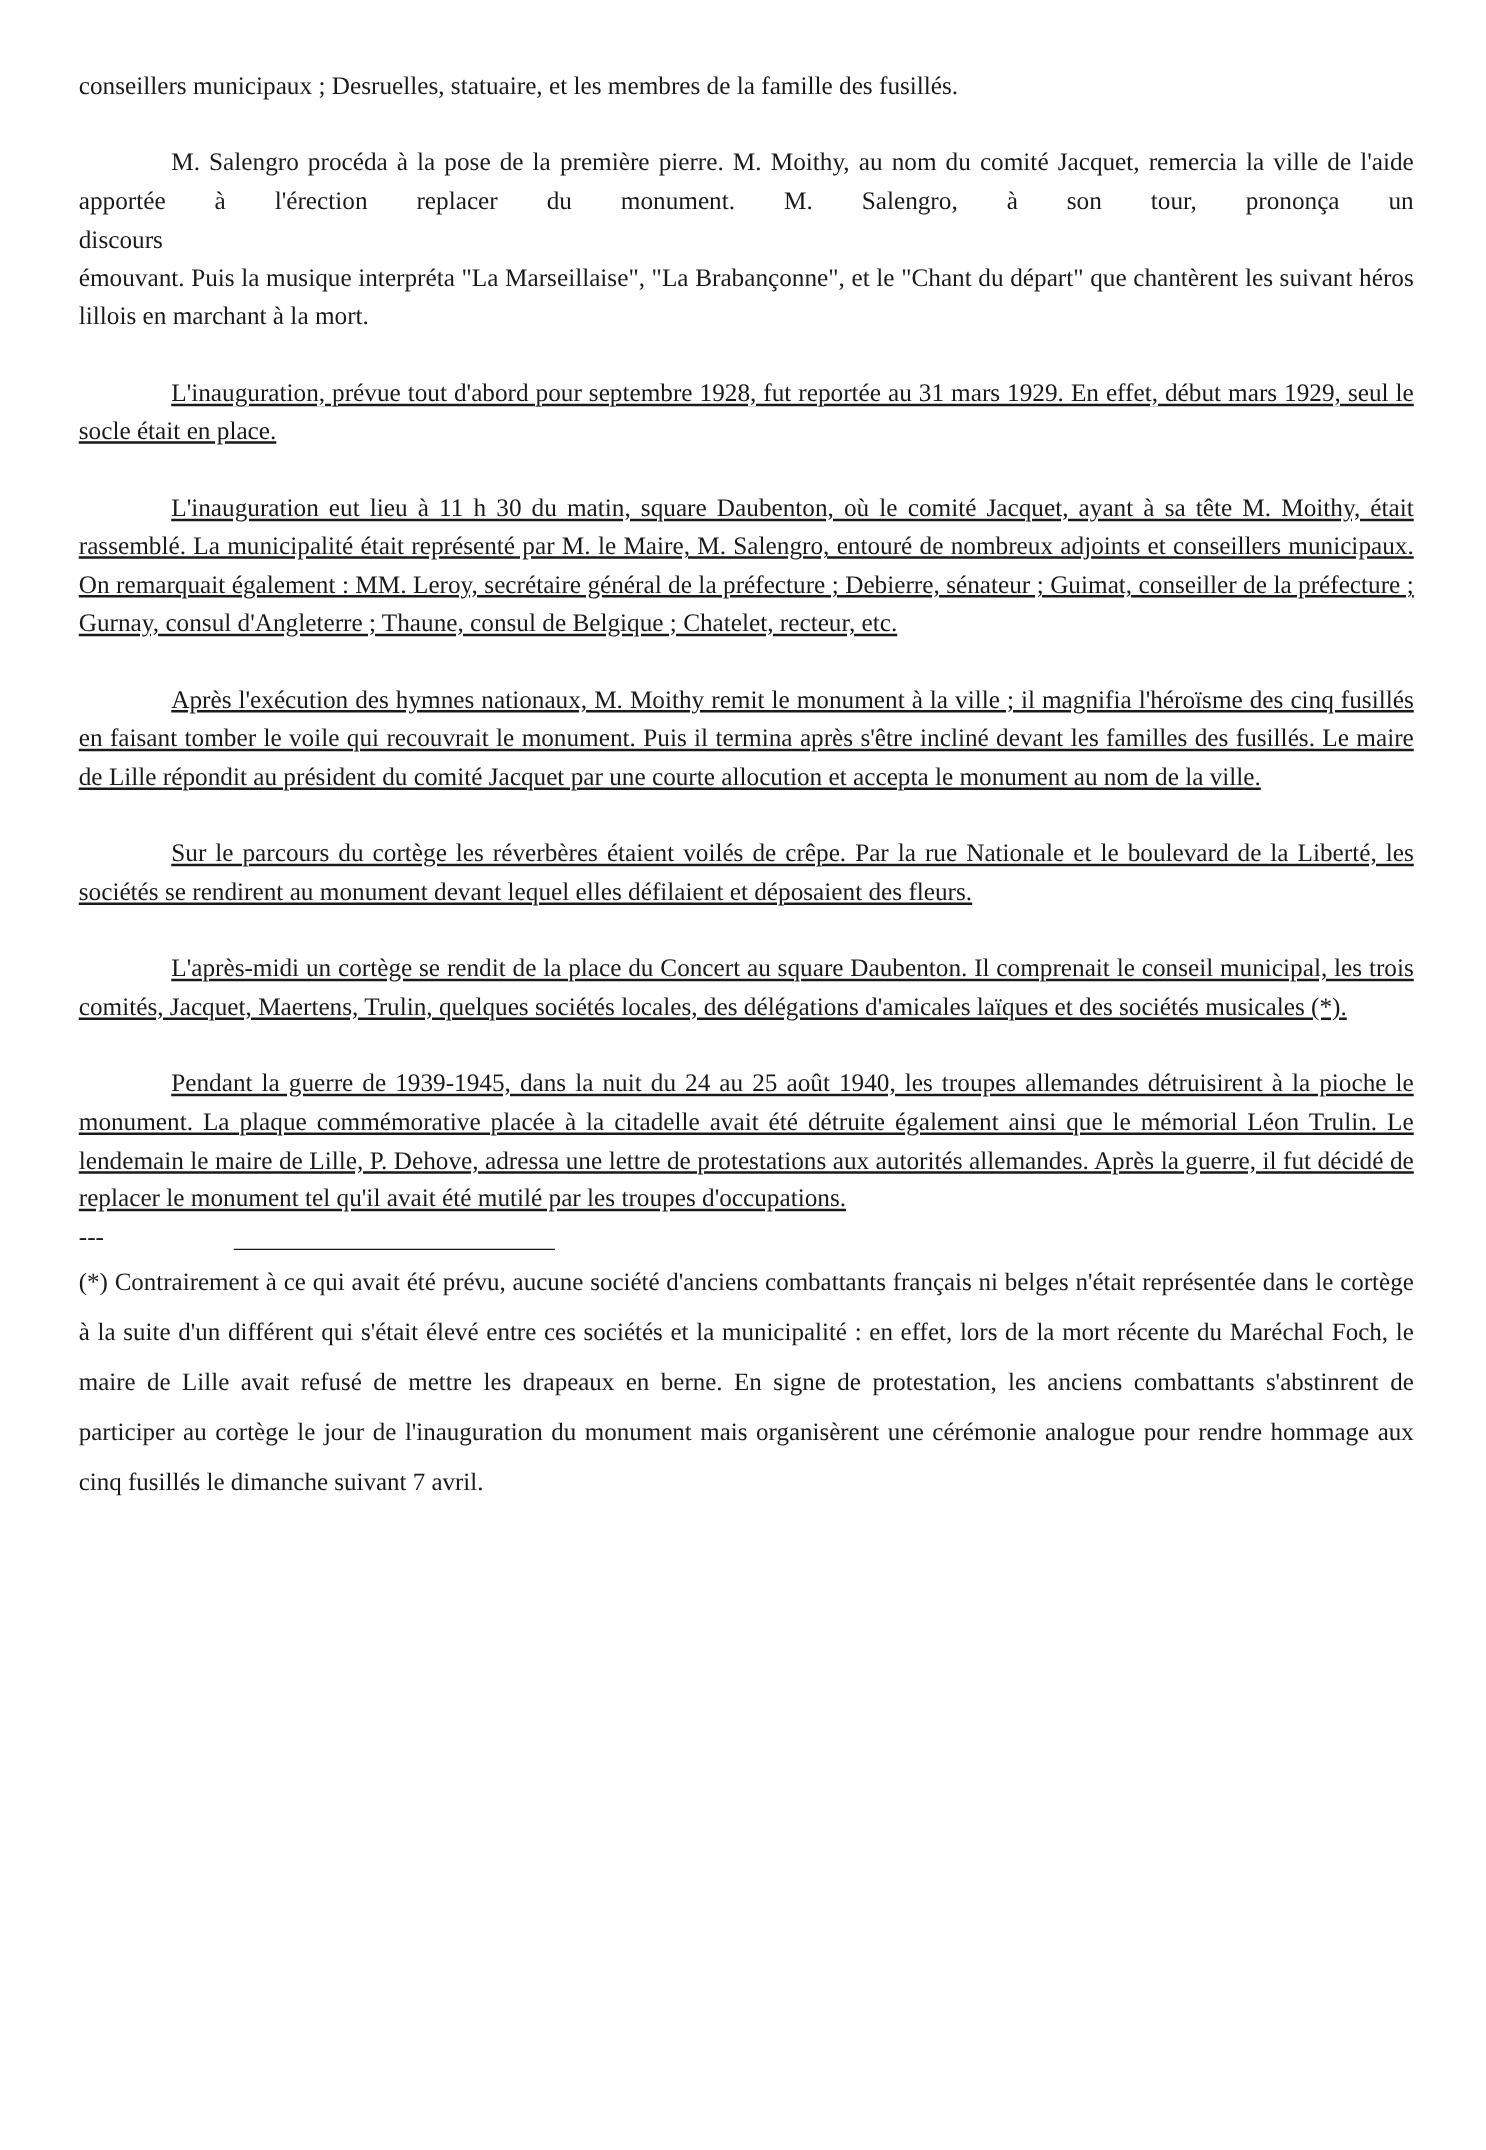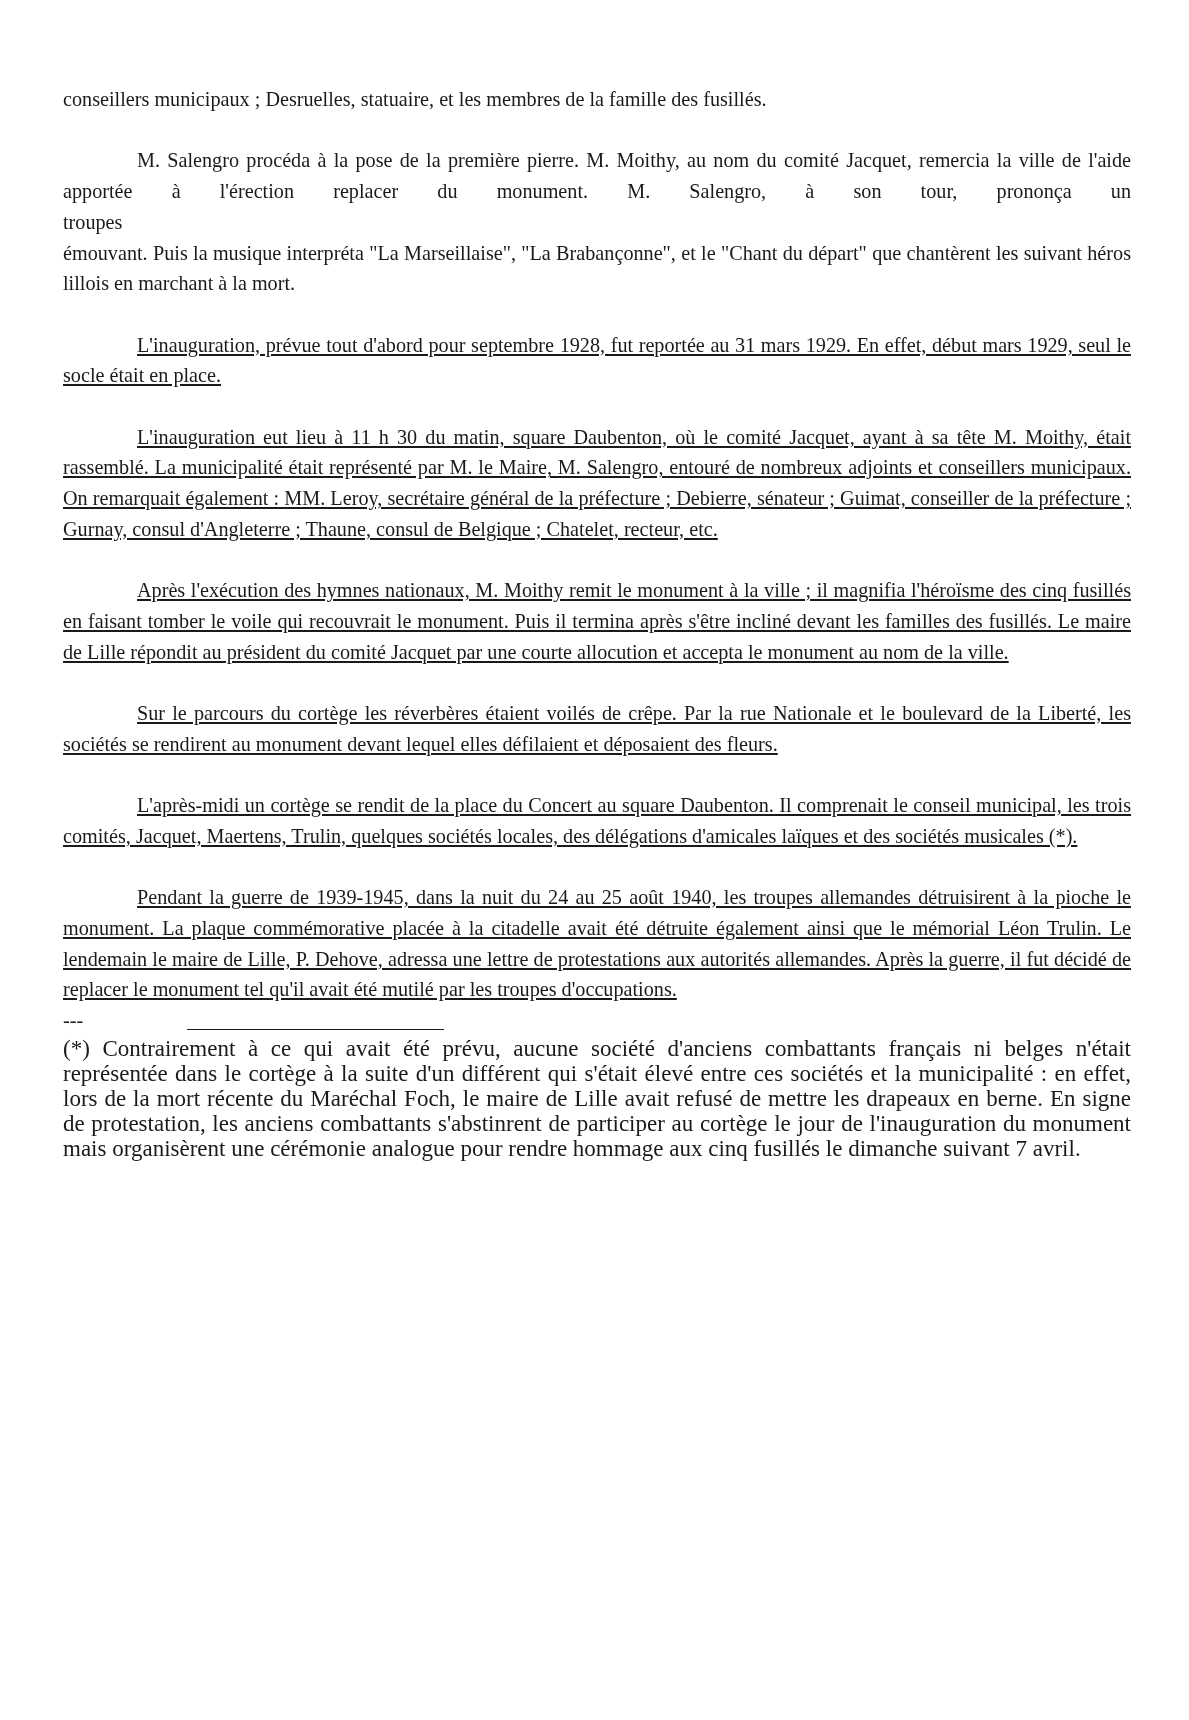--- a/index.html
+++ b/index.html
@@ -11,21 +11,21 @@
     width: 1189px;
     height: 1720px;
     position: relative;
     overflow: hidden;
     font-family: "Liberation Serif", "DejaVu Serif", serif;
     color: #1a1a1a;
   }
   .page {
     position: absolute;
     left: 63px;
-    top: 84px;
+    top: 54px;
     width: 1068px;
   }
   .para {
     font-size: 20.2px;
     line-height: 30.7px;
     text-align: justify;
     margin: 0 0 30.7px 0;
   }
   .para.indent {
     text-indent: 74px;
@@ -48,22 +48,22 @@
   }
   .footnote-rule {
     position: absolute;
     left: 124px;
     top: 24px;
     width: 257px;
     height: 0;
     border-top: 1.4px solid #1a1a1a;
   }
   .footnote {
-    font-size: 23px;
-    line-height: 25px;
+    font-size: 20px;
+    line-height: 40px;
     text-align: justify;
     margin: 0;
   }
   .split-para .l1 {
     display: block;
     text-align: justify;
     text-align-last: justify;
     text-indent: 74px;
   }
   .split-para .l2 {
@@ -79,21 +79,21 @@
 </style>
 </head>
 <body>
 
 <div class="page">
 
   <p class="para noindent">conseillers municipaux ; Desruelles, statuaire, et les membres de la famille des fusillés.</p>
 
   <p class="para split-para">
     <span class="l1">M. Salengro procéda à la pose de la première pierre. M. Moithy, au nom du comité Jacquet, remercia la ville de l'aide apportée à l'érection replacer du monument. M.  Salengro, à son tour, prononça un</span>
-    <span class="l2">troupes</span>
+    <span class="l2">discours</span>
     <span class="l3">émouvant. Puis la musique interpréta "La Marseillaise", "La Brabançonne", et le "Chant du départ" que chantèrent les suivant héros lillois en marchant à la mort.</span>
   </p>
 
   <p class="para indent">L'inauguration, prévue tout d'abord pour septembre 1928, fut reportée au 31 mars 1929. En effet, début mars 1929, seul le socle était en place.</p>
 
 
   <p class="para indent">L'inauguration eut lieu à 11 h 30 du matin, square Daubenton, où le comité Jacquet, ayant à sa tête M. Moithy, était rassemblé. La municipalité était représenté par M. le Maire, M.  Salengro, entouré de nombreux adjoints et conseillers municipaux. On remarquait également : MM. Leroy, secrétaire général de la préfecture ; Debierre, sénateur ; Guimat, conseiller de la préfecture ; Gurnay, consul d'Angleterre ; Thaune, consul de Belgique ; Chatelet, recteur, etc.</p>
 
   <p class="para indent">Après l'exécution des hymnes nationaux, M.  Moithy remit le monument à la ville ; il magnifia l'héroïsme des cinq fusillés en faisant tomber le voile qui recouvrait le monument. Puis il termina après s'être incliné devant les familles des fusillés. Le maire de Lille répondit au président du comité Jacquet par une courte allocution et accepta le monument au nom de la ville.</p>
 

